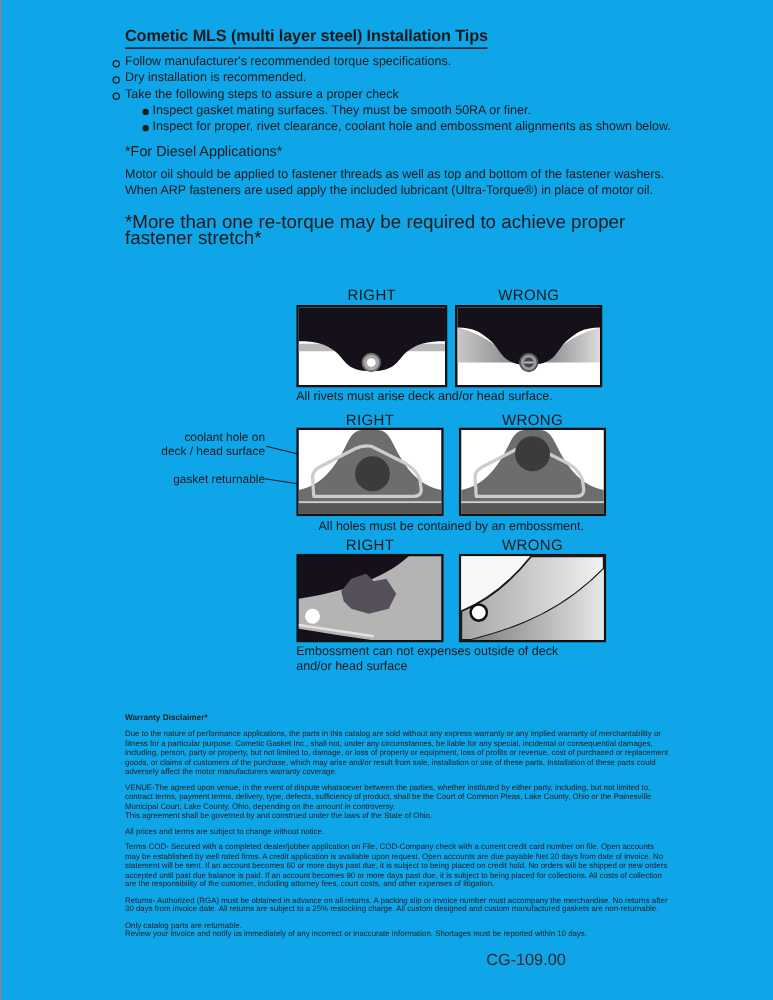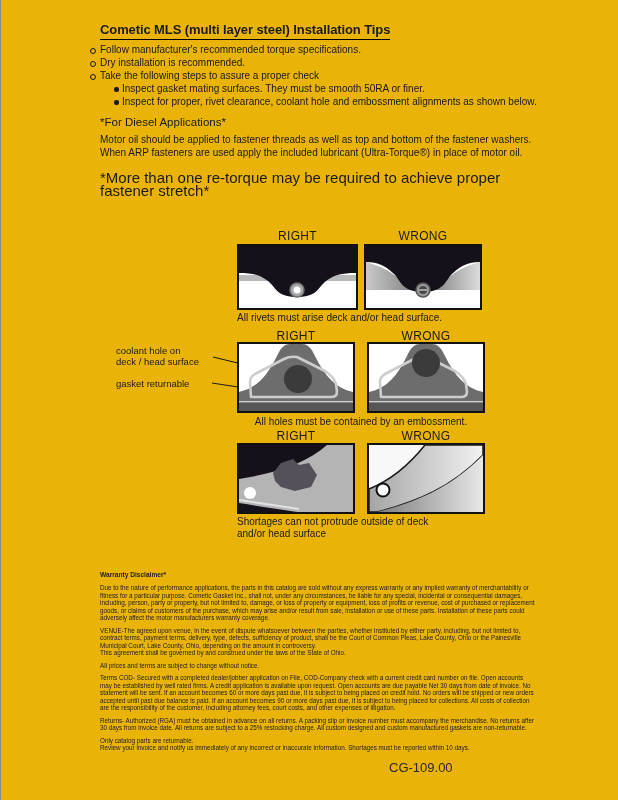--- a/index.html
+++ b/index.html
@@ -1,17 +1,17 @@
 <!DOCTYPE html>
 <html><head>
 <meta charset="utf-8">
 <style>
   html,body{margin:0;padding:0;background:#fff;}
   #page{
-    position:relative;width:618px;height:800px;background:#eab308;overflow:hidden;
+    position:relative;width:618px;height:800px;background:#0ea5e9;overflow:hidden;
     font-family:"Liberation Sans","DejaVu Sans",sans-serif;color:#1a1a1a;
   }
   .edge-line{position:absolute;left:0;top:0;width:1px;height:800px;background:#8a8a8a;}
   .abs{position:absolute;}
   
   .doc-title{font-size:13px;font-weight:bold;letter-spacing:-0.1px;
     border-bottom:1.5px solid #000;padding-bottom:2px;display:inline-block;}
   
   .bullets{font-size:10px;line-height:12.9px;}
   .b-item{position:relative;padding-left:10px;}
@@ -21,21 +21,21 @@
   .sb-item::before{content:"";position:absolute;left:0;top:4.5px;width:4.5px;height:4.5px;
     background:#1a1a1a;border-radius:50%;}
   
   .sec-head{font-size:11.5px;font-weight:normal;margin:0 0 6px 0;}
   .para{font-size:10px;line-height:12.5px;margin:0 0 7px 0;}
   .note{font-size:15px;line-height:12.5px;margin-top:13px;}
   
   .fig-label{font-size:12px;text-align:center;letter-spacing:0.3px;}
   .fig-caption{font-size:10px;line-height:12px;}
   .fig-caption.center{text-align:center;}
-  .callout{font-size:9.5px;line-height:11px;}
+  .callout{font-size:9.5px;line-height:11px;text-align:right;}
   
   .disc{width:436px;}
   .disc-head{font-size:6.6px;font-weight:bold;margin:0 0 6px 0;color:#222;}
   .disc p{font-size:6.3px;line-height:7.5px;margin:0 0 5px 0;color:#222;}
   .cg-num{font-size:13px;color:#2a2a2a;}
   svg{display:block;}
 </style>
 </head>
 <body>
 
@@ -158,21 +158,21 @@
         </linearGradient>
       </defs>
       <rect x="1" y="1" width="116" height="69" fill="#dcdcdc" stroke="#111" stroke-width="2"></rect>
       <path d="M2,2 L58,2 C42,22 22,38 2,46 Z" fill="#f8f8f8"></path>
       <path d="M58,2 L116,2 L116,12 C85,44 50,59 10,69 L2,69 L2,46 C22,38 42,22 58,2 Z" fill="url(#g3a)" stroke="#1a1a1a" stroke-width="1.5"></path>
       <path d="M116,12 C85,44 50,59 10,69 L116,69 Z" fill="url(#g3b)"></path>
       <circle cx="16" cy="47" r="6.5" fill="#ffffff" stroke="#111" stroke-width="2"></circle>
     </svg>
   </div>
   <div class="abs fig-caption" style="left:237px;top:516px;width:250px;">
-    <div>Shortages can not protrude outside of deck</div>
+    <div>Embossment can not expenses outside of deck</div>
     <div>and/or head surface</div>
   </div>
 
   <div class="abs disc" style="left:100px;top:571px;">
     <div class="disc-head">Warranty Disclaimer*</div>
     <p>Due to the nature of performance applications, the parts in this catalog are sold without any express warranty or any implied warranty of merchantability or fitness for a particular purpose.  Cometic Gasket Inc., shall not, under any circumstances, be liable for any special, incidental or consequential damages, including, person, party or property, but not limited to, damage, or loss of property or equipment, loss of profits or revenue, cost of purchased or replacement goods, or claims of customers of the purchase, which may arise and/or result from sale, installation or use of these parts.  Installation of these parts could adversely affect the motor manufacturers warranty coverage.</p>
     <p style="margin-bottom:0;">VENUE-The agreed upon venue, in the event of dispute whatsoever between the parties, whether instituted by either party, including, but not limited to, contract terms, payment terms, delivery, type, defects, sufficiency of product, shall be the Court of Common Pleas, Lake County, Ohio or the Painesville Municipal Court, Lake County, Ohio, depending on the amount in controversy.</p>
     <p>This agreement shall be governed by and construed under the laws of the State of Ohio.</p>
     <p>All prices and terms are subject to change without notice.</p>
     <p>Terms COD- Secured with a completed dealer/jobber application on File, COD-Company check with a current credit card number on file.  Open accounts may be established by well rated firms.  A credit application is available upon request.  Open accounts are due payable Net 30 days from date of invoice.  No statement will be sent.  If an account becomes 60 or more days past due, it is subject to being placed on credit hold.  No orders will be shipped or new orders accepted until past due balance is paid.  If an account becomes 90 or more days past due, it is subject to being placed for collections.  All costs of collection are the responsibility of the customer, including attorney fees, court costs, and other expenses of litigation.</p>

